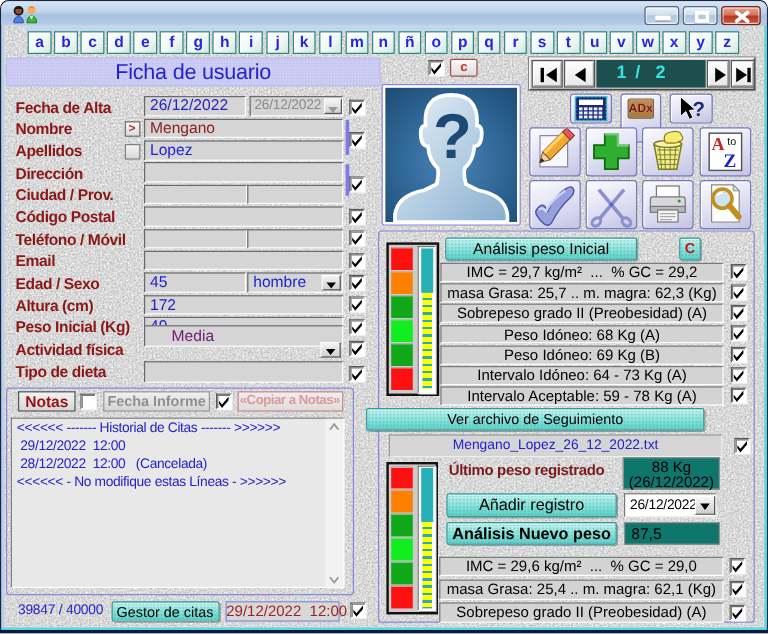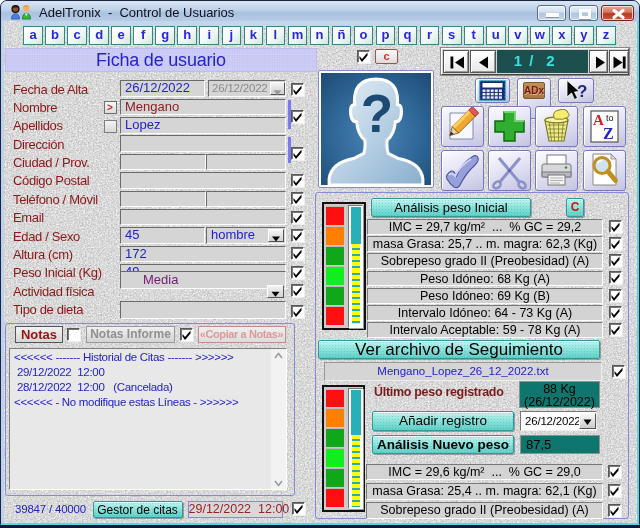--- a/index.html
+++ b/index.html
@@ -14,21 +14,21 @@
 #titletext{position:absolute;left:38px;top:4px;font-size:13px;color:#101018}
 .wbtn{position:absolute;top:5px;height:16px;border:1px solid #5a6a84;border-radius:3px;
  background:linear-gradient(#eaf1fa 0%,#cfdeee 45%,#b0c6e0 50%,#c2d4e9 100%);box-shadow:inset 0 0 0 1px rgba(255,255,255,.7)}
 #strip{position:absolute;left:22px;top:21px;width:594px;height:6px;background:#c4d6ea}
 .abtn{position:absolute;top:26.2px;width:19.8px;height:18.6px;border:1.6px solid #2e8a8a;background:linear-gradient(135deg,#ffffff 0%,#f0f8f4 55%,#d2e8dc 100%);
  box-shadow:inset 1px 1px 0 #fff;color:#2626e0;font-size:13px;font-weight:bold;text-align:center;line-height:15px}
 #ficha{position:absolute;left:5px;top:47.5px;width:312px;height:24px;background:#ccccf4;background-image:radial-gradient(rgba(148,148,210,.3) 25%,transparent 26%);background-size:2.5px 2.5px;border:1px solid #bcbcee;
  color:#2424cc;font-size:18px;font-weight:normal;letter-spacing:-0.2px;text-align:center;line-height:23px}
 .cb{position:absolute;width:13px;height:13px;background:#fff;border:1px solid;border-color:#585858 #fdfdfd #fdfdfd #585858;box-shadow:inset 1px 1px 0 #777,1px 1px 0 #eee}
 .fld{position:absolute;background:#d5d5d5;border:1px solid;border-color:#6a6a6a #fdfdfd #fdfdfd #6a6a6a;font-size:13px;white-space:nowrap}
-.lbl{position:absolute;left:13px;color:#8b1818;font-size:13px;font-weight:normal;letter-spacing:-0.35px;white-space:nowrap}
+.lbl{position:absolute;left:13px;color:#8b1818;font-size:13px;font-weight:bold;letter-spacing:-0.35px;white-space:nowrap}
 .tbtn{position:absolute;border:1px solid #2e9a9a;border-radius:2px;background-image:radial-gradient(rgba(20,110,110,.18) 25%,transparent 26%),linear-gradient(#c4f2ee 0%,#8ae4dc 50%,#5cd0c8 100%);background-size:3px 3px,100% 100%;
  box-shadow:inset 0 1px 0 #e4fcf8,1px 1px 0 rgba(80,80,80,.45);color:#000;font-size:13px;text-align:center;white-space:nowrap}
 .rrow{position:absolute;left:367px;width:236px;height:15.8px;background:#d3d3d3;border:1px solid;border-color:#7a7a7a #ffffff #ffffff #7a7a7a;
  font-size:12.5px;color:#000;text-align:center;line-height:14px;white-space:nowrap}
 .grp{position:absolute;border:1px solid #8888dd;border-radius:3px}
 .ibtn{position:absolute;border:1px solid #7878c0;border-radius:3px;background:linear-gradient(160deg,#fbfbff 0%,#e4e4f5 45%,#c4c4e3 100%);
  box-shadow:inset 1px 1px 0 #ffffff}
 .gbox{position:absolute;border:2px solid #111;background:#cbcbcb}
 .nbtn{position:absolute;background:linear-gradient(#ffffff,#e8e8e8);border:1px solid #555;box-shadow:inset 1px 1px 0 #fff,inset -1px -1px 0 #999}
 .yel{position:absolute;background:#0f766e;border:1px solid #909090;font-size:12.5px;color:#000}
@@ -46,21 +46,20 @@
 <feColorMatrix type="saturate" values="0.32"></feColorMatrix>
 <feComponentTransfer>
         <feFuncR type="linear" slope="0.52" intercept="0.59"></feFuncR>
         <feFuncG type="linear" slope="0.52" intercept="0.59"></feFuncG>
         <feFuncB type="linear" slope="0.52" intercept="0.59"></feFuncB>
       </feComponentTransfer>
 </filter>
 <rect width="633" height="502" filter="url(#nz)"></rect>
 </svg>
 <div id="title">
-    <span id="titletext">AdelTronix&nbsp;&nbsp;-&nbsp;&nbsp;Control de Usuarios</span>
     <svg style="position:absolute;left:9px;top:3px" width="22" height="16" viewBox="0 0 22 16">
 <path d="M1.5 15 Q1.5 10 5.5 9.8 Q9.5 10 9.5 15 Z" fill="#4a80e8" stroke="#2a50a0" stroke-width="0.8"></path>
 <circle cx="5.5" cy="5" r="3.4" fill="#8a5030" stroke="#201010" stroke-width="1.4"></circle>
 <path d="M2 5 A3.5 3.5 0 0 1 9 5 L8 3.4 L3 3.4 Z" fill="#181818"></path>
 <path d="M12.5 15 Q12.5 9.5 16.3 9.3 Q20.5 9.5 20.5 15 Z" fill="#38b838" stroke="#1a7a1a" stroke-width="0.8"></path>
 <path d="M14.8 9.6 L16.3 12 L17.8 9.6 Z" fill="#fff"></path>
 <circle cx="16.3" cy="4.6" r="3.2" fill="#f0b060"></circle>
 <path d="M13.1 4.6 A3.2 3.2 0 0 1 19.5 4.2 L18.8 2.6 L14 2.8 Z" fill="#e89020"></path>
 </svg>
   </div>
@@ -228,21 +227,21 @@
 <div class="cb" style="left:291px;top:304.5px;width:13px;height:13px">
     <svg width="13" height="13" viewBox="0 0 13 13" style="position:absolute;left:-1px;top:-1px">
       <path d="M2.5 6 L5 9 L10.5 2.5 L10.5 5.5 L5 12 L2.5 8.5 Z" fill="#000"></path>
     </svg>
   </div>
 <div style="position:absolute;left:288px;top:100px;width:2.5px;height:29px;background:#7a7ae8"></div>
 <div style="position:absolute;left:288px;top:137px;width:2.5px;height:26px;background:#7a7ae8"></div>
 <div class="grp" style="left:5px;top:322.5px;width:290px;height:173px"></div>
 <div style="position:absolute;left:15px;top:326px;width:48px;height:17px;background:linear-gradient(#f2f2f2,#d6d6d6);border:1px solid #555;color:#991111;font-size:13px;font-weight:bold;text-align:center;line-height:15px">Notas</div>
 <div class="cb" style="left:66.5px;top:328px;width:13px;height:13px"></div>
-<div style="position:absolute;left:86px;top:326px;width:89px;height:17px;background:linear-gradient(#f0f0f0,#d4d4d4);border:1px solid #999;color:#909090;font-size:12px;font-weight:bold;text-align:center;line-height:15px">Notas Informe</div>
+<div style="position:absolute;left:86px;top:326px;width:89px;height:17px;background:linear-gradient(#f0f0f0,#d4d4d4);border:1px solid #999;color:#909090;font-size:12px;font-weight:bold;text-align:center;line-height:15px">Fecha Informe</div>
 <div class="cb" style="left:180px;top:328px;width:13px;height:13px">
     <svg width="13" height="13" viewBox="0 0 13 13" style="position:absolute;left:-1px;top:-1px">
       <path d="M2.5 6 L5 9 L10.5 2.5 L10.5 5.5 L5 12 L2.5 8.5 Z" fill="#000"></path>
     </svg>
   </div>
 <div style="position:absolute;left:197.5px;top:326px;width:88px;height:17px;background:linear-gradient(#eee,#ddd);border:1px solid #cc8888;color:#dd9999;font-size:11px;font-weight:bold;text-align:center;line-height:15px;overflow:hidden;white-space:nowrap;letter-spacing:-0.4px">«Copiar a Notas»</div>
 <div style="position:absolute;left:9px;top:347.5px;width:278px;height:142.5px;background:#e8e8e8;border:1px solid;border-color:#808080 #fff #fff #808080"></div>
 <div style="position:absolute;left:14px;top:350.5px;font-size:11.5px;letter-spacing:-0.3px;color:#2222cc;white-space:nowrap">&lt;&lt;&lt;&lt;&lt;&lt; ------- Historial de Citas ------- &gt;&gt;&gt;&gt;&gt;&gt;</div>
 <div style="position:absolute;left:14px;top:365.7px;font-size:11.5px;letter-spacing:-0.3px;color:#2222cc;white-space:nowrap">&nbsp;29/12/2022&nbsp; 12:00</div>
 <div style="position:absolute;left:14px;top:380.9px;font-size:11.5px;letter-spacing:-0.3px;color:#2222cc;white-space:nowrap">&nbsp;28/12/2022&nbsp; 12:00&nbsp;&nbsp; (Cancelada)</div>
@@ -416,21 +415,21 @@
     <svg width="13" height="13" viewBox="0 0 13 13" style="position:absolute;left:-1px;top:-1px">
       <path d="M2.5 6 L5 9 L10.5 2.5 L10.5 5.5 L5 12 L2.5 8.5 Z" fill="#000"></path>
     </svg>
   </div>
 <div class="rrow" style="top:322.3px">Intervalo Aceptable: 59 - 78 Kg (A)</div>
 <div class="cb" style="left:609px;top:323.12px;width:13px;height:13px">
     <svg width="13" height="13" viewBox="0 0 13 13" style="position:absolute;left:-1px;top:-1px">
       <path d="M2.5 6 L5 9 L10.5 2.5 L10.5 5.5 L5 12 L2.5 8.5 Z" fill="#000"></path>
     </svg>
   </div>
-<div class="tbtn" style="left:318px;top:340px;width:282px;height:19px;line-height:17.5px;font-size:17px">Ver archivo de Seguimiento</div>
+<div class="tbtn" style="left:305px;top:340px;width:282px;height:19px;line-height:17.5px;font-size:12px">Ver archivo de Seguimiento</div>
 <div class="fld" style="left:324px;top:362px;width:278px;height:18.5px;color:#2222cc;font-size:11.5px;text-align:center;line-height:16.5px;border-color:#999 #eee #eee #999">Mengano_Lopez_26_12_2022.txt</div>
 <div class="cb" style="left:612px;top:364.5px;width:13px;height:13px">
     <svg width="13" height="13" viewBox="0 0 13 13" style="position:absolute;left:-1px;top:-1px">
       <path d="M2.5 6 L5 9 L10.5 2.5 L10.5 5.5 L5 12 L2.5 8.5 Z" fill="#000"></path>
     </svg>
   </div>
 <div class="gbox" style="left:322px;top:385px;width:43px;height:126.5px"></div>
 <div style="position:absolute;left:326px;top:388.5px;width:18px;height:18.9px;background:#ff1010;border-top:0.5px solid #bbb"></div>
 <div style="position:absolute;left:326px;top:408.4px;width:18px;height:18.9px;background:#ff8000;border-top:0.5px solid #bbb"></div>
 <div style="position:absolute;left:326px;top:428.3px;width:18px;height:18.9px;background:#10a818;border-top:0.5px solid #bbb"></div>

